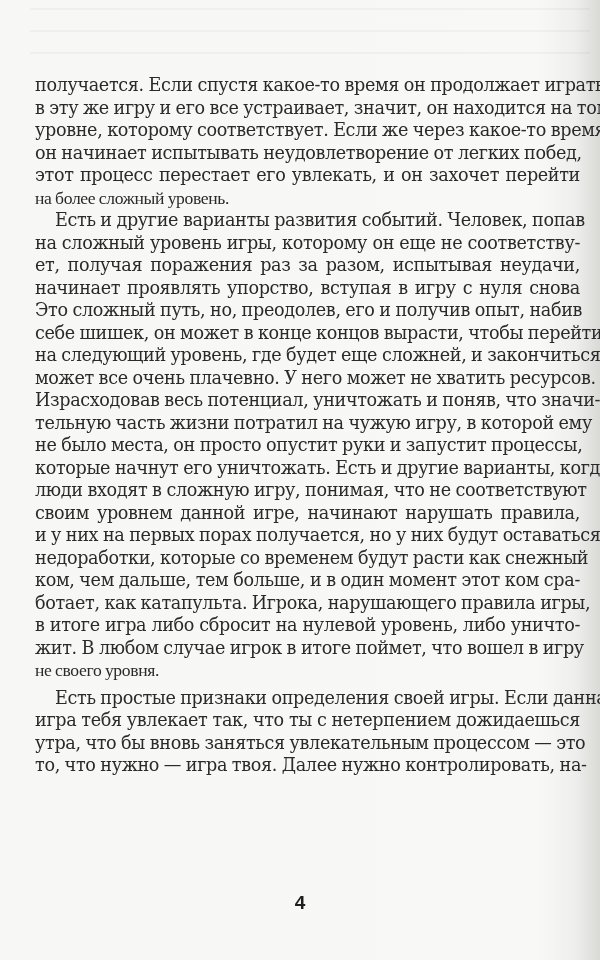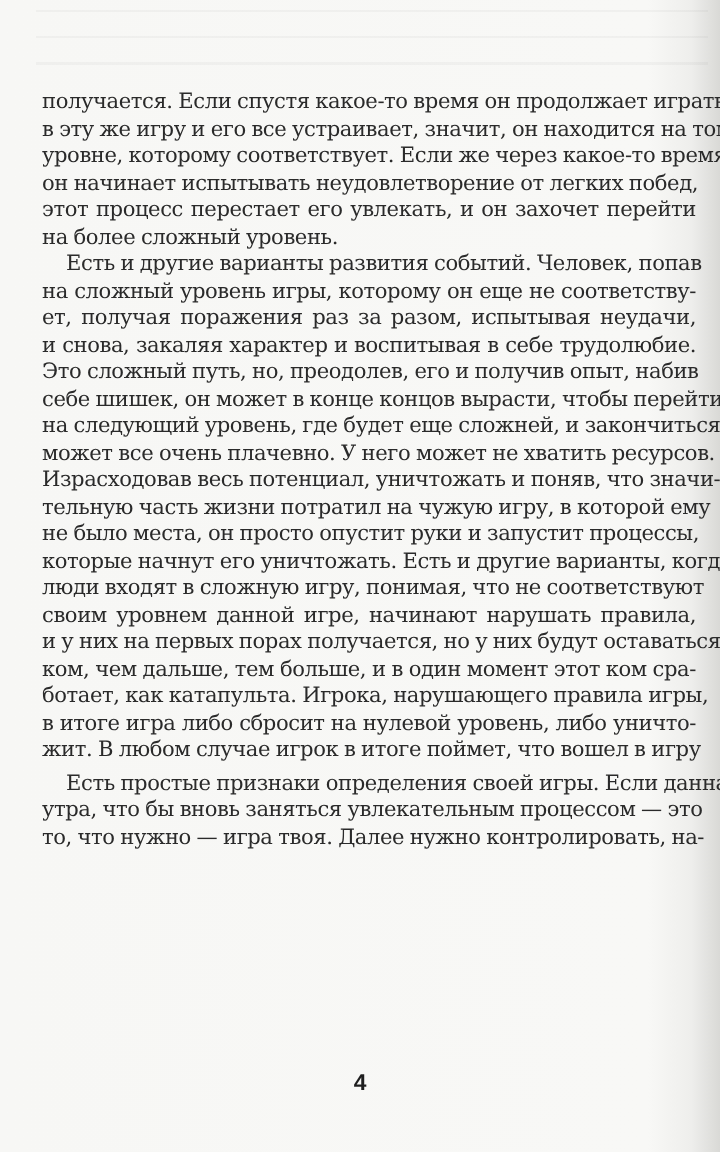--- a/index.html
+++ b/index.html
@@ -42,20 +42,21 @@
       margin: 0;
     }
     .line {
       display: block;
       white-space: nowrap;
       text-align: justify;
       text-align-last: justify;
     }
     .line.last {
       text-align-last: left;
+      font-family: Liberation Serif, serif;
     }
     .line.indent {
       padding-left: 20px;
     }
     .page-number {
       position: absolute;
       left: 0;
       width: 600px;
       top: 892px;
       text-align: center;
@@ -79,39 +80,42 @@
       <span class="line">уровне, которому соответствует. Если же через какое-то время</span>
       <span class="line">он начинает испытывать неудовлетворение от легких побед,</span>
       <span class="line">этот процесс перестает его увлекать, и он захочет перейти</span>
       <span class="line last">на более сложный уровень.</span>
     </p>
 
     <p class="paragraph">
       <span class="line indent">Есть и другие варианты развития событий. Человек, попав</span>
       <span class="line">на сложный уровень игры, которому он еще не соответству-</span>
       <span class="line">ет, получая поражения раз за разом, испытывая неудачи,</span>
-      <span class="line">и снова, закаляя характер и воспитывая в себе трудолюбие.</span>
+      <span class="line">начинает проявлять упорство, вступая в игру с нуля снова</span>
       <span class="line">Это сложный путь, но, преодолев, его и получив опыт, набив</span>
       <span class="line">себе шишек, он может в конце концов вырасти, чтобы перейти</span>
       <span class="line">на следующий уровень, где будет еще сложней, и закончиться</span>
       <span class="line">может все очень плачевно. У него может не хватить ресурсов.</span>
       <span class="line">Израсходовав весь потенциал, уничтожать и поняв, что значи-</span>
       <span class="line">тельную часть жизни потратил на чужую игру, в которой ему</span>
       <span class="line">не было места, он просто опустит руки и запустит процессы,</span>
       <span class="line">которые начнут его уничтожать. Есть и другие варианты, когда</span>
       <span class="line">люди входят в сложную игру, понимая, что не соответствуют</span>
       <span class="line">своим уровнем данной игре, начинают нарушать правила,</span>
       <span class="line">и у них на первых порах получается, но у них будут оставаться</span>
+      <span class="line">недоработки, которые со временем будут расти как снежный</span>
       <span class="line">ком, чем дальше, тем больше, и в один момент этот ком сра-</span>
       <span class="line">ботает, как катапульта. Игрока, нарушающего правила игры,</span>
       <span class="line">в итоге игра либо сбросит на нулевой уровень, либо уничто-</span>
       <span class="line">жит. В любом случае игрок в итоге поймет, что вошел в игру</span>
+      <span class="line last">не своего уровня.</span>
     </p>
 
     <p class="paragraph" style="margin-top:5px;">
       <span class="line indent">Есть простые признаки определения своей игры. Если данная</span>
+      <span class="line">игра тебя увлекает так, что ты с нетерпением дожидаешься</span>
       <span class="line">утра, что бы вновь заняться увлекательным процессом — это</span>
       <span class="line">то, что нужно — игра твоя. Далее нужно контролировать, на-</span>
     </p>
   </div>
 
   <div class="page-number">4</div>
 </div>
 
 </body></html>

